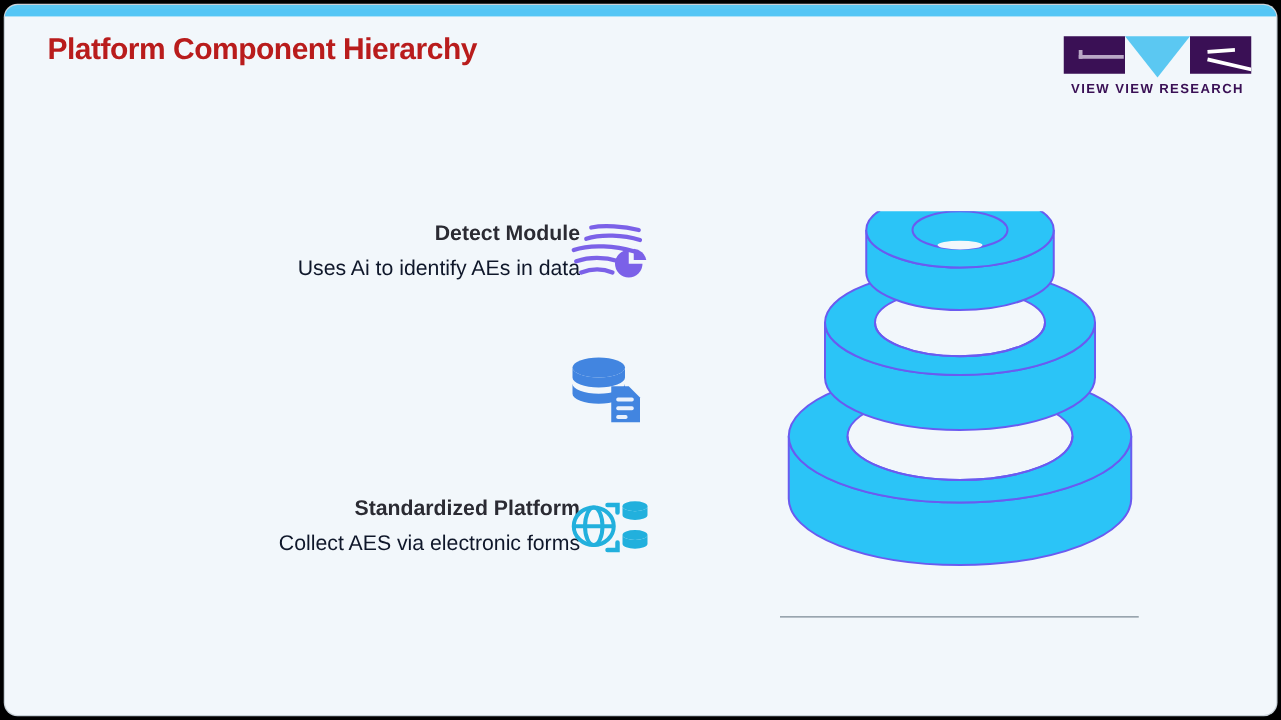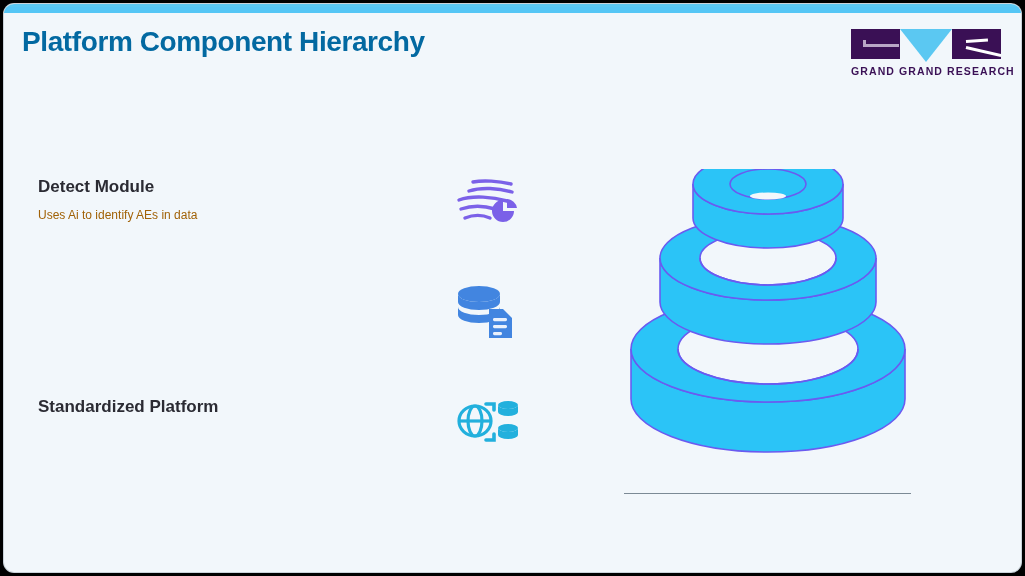--- a/index.html
+++ b/index.html
@@ -40,25 +40,25 @@
     left: 0;
     top: 3px;
     width: 1017px;
     height: 6px;
     background: #55c6f5;
   }
 
   
   #page-title {
     position: absolute;
-    left: 18px;
+    left: 34px;
     top: 22px;
-    font-size: 28px;
+    font-size: 24px;
     font-weight: bold;
-    color: #0369a1;
+    color: #b91c1c;
     letter-spacing: -0.4px;
     white-space: nowrap;
   }
 
   
   #logo {
     position: absolute;
     left: 847px;
     top: 25px;
     width: 150px;
@@ -139,34 +139,35 @@
     left: 40px;
     top: 160px;
     width: 480px;
   }
   .item {
     position: relative;
     height: 110px;
   }
   .item-text {
     position: absolute;
-    right: 86px;
+    right: 60px;
     top: 10px;
     width: 400px;
+    text-align: right;
   }
   .item-title {
     font-size: 17px;
     font-weight: bold;
     color: #2b2b33;
     line-height: 26px;
     white-space: nowrap;
   }
   .item-desc {
-    font-size: 12px;
-    color: #a16207;
+    font-size: 17px;
+    color: #0f172a;
     line-height: 30px;
     white-space: nowrap;
   }
   .item-icon {
     position: absolute;
     right: 5px;
     top: 8px;
     width: 64px;
     height: 56px;
   }
@@ -198,21 +199,21 @@
   </div>
 
   <div id="page-title">Platform Component Hierarchy</div>
 
   <div id="logo">
     <div class="logo-marks">
       <div class="logo-block logo-block-left"></div>
       <div class="logo-tri"></div>
       <div class="logo-block logo-block-right"></div>
     </div>
-    <div id="logo-text">GRAND GRAND RESEARCH</div>
+    <div id="logo-text">VIEW VIEW RESEARCH</div>
   </div>
 
   <div id="items">
 
     <div class="item">
       <div class="item-text">
         <div class="item-title">Detect Module</div>
         <div class="item-desc">Uses Ai to identify AEs in data</div>
       </div>
       <div class="item-icon">
@@ -246,20 +247,21 @@
             <rect x="38" y="43" width="14" height="3.2" rx="1.4"></rect>
             <rect x="38" y="50" width="9" height="3.2" rx="1.4"></rect>
           </g>
         </svg>
       </div>
     </div>
 
     <div class="item">
       <div class="item-text">
         <div class="item-title">Standardized Platform</div>
+        <div class="item-desc">Collect AES via electronic forms</div>
       </div>
       <div class="item-icon">
         <svg viewBox="0 0 64 56" width="64" height="56">
           <g stroke="#22b0dd" fill="none" stroke-width="3.2">
             <ellipse cx="20" cy="29" rx="16" ry="15"></ellipse>
             <ellipse cx="20" cy="29" rx="7" ry="15"></ellipse>
             <line x1="4" y1="29" x2="36" y2="29"></line>
           </g>
           <g stroke="#22b0dd" fill="none" stroke-width="3.6" stroke-linecap="round">
             <path d="M31 12 h8 v6"></path>

